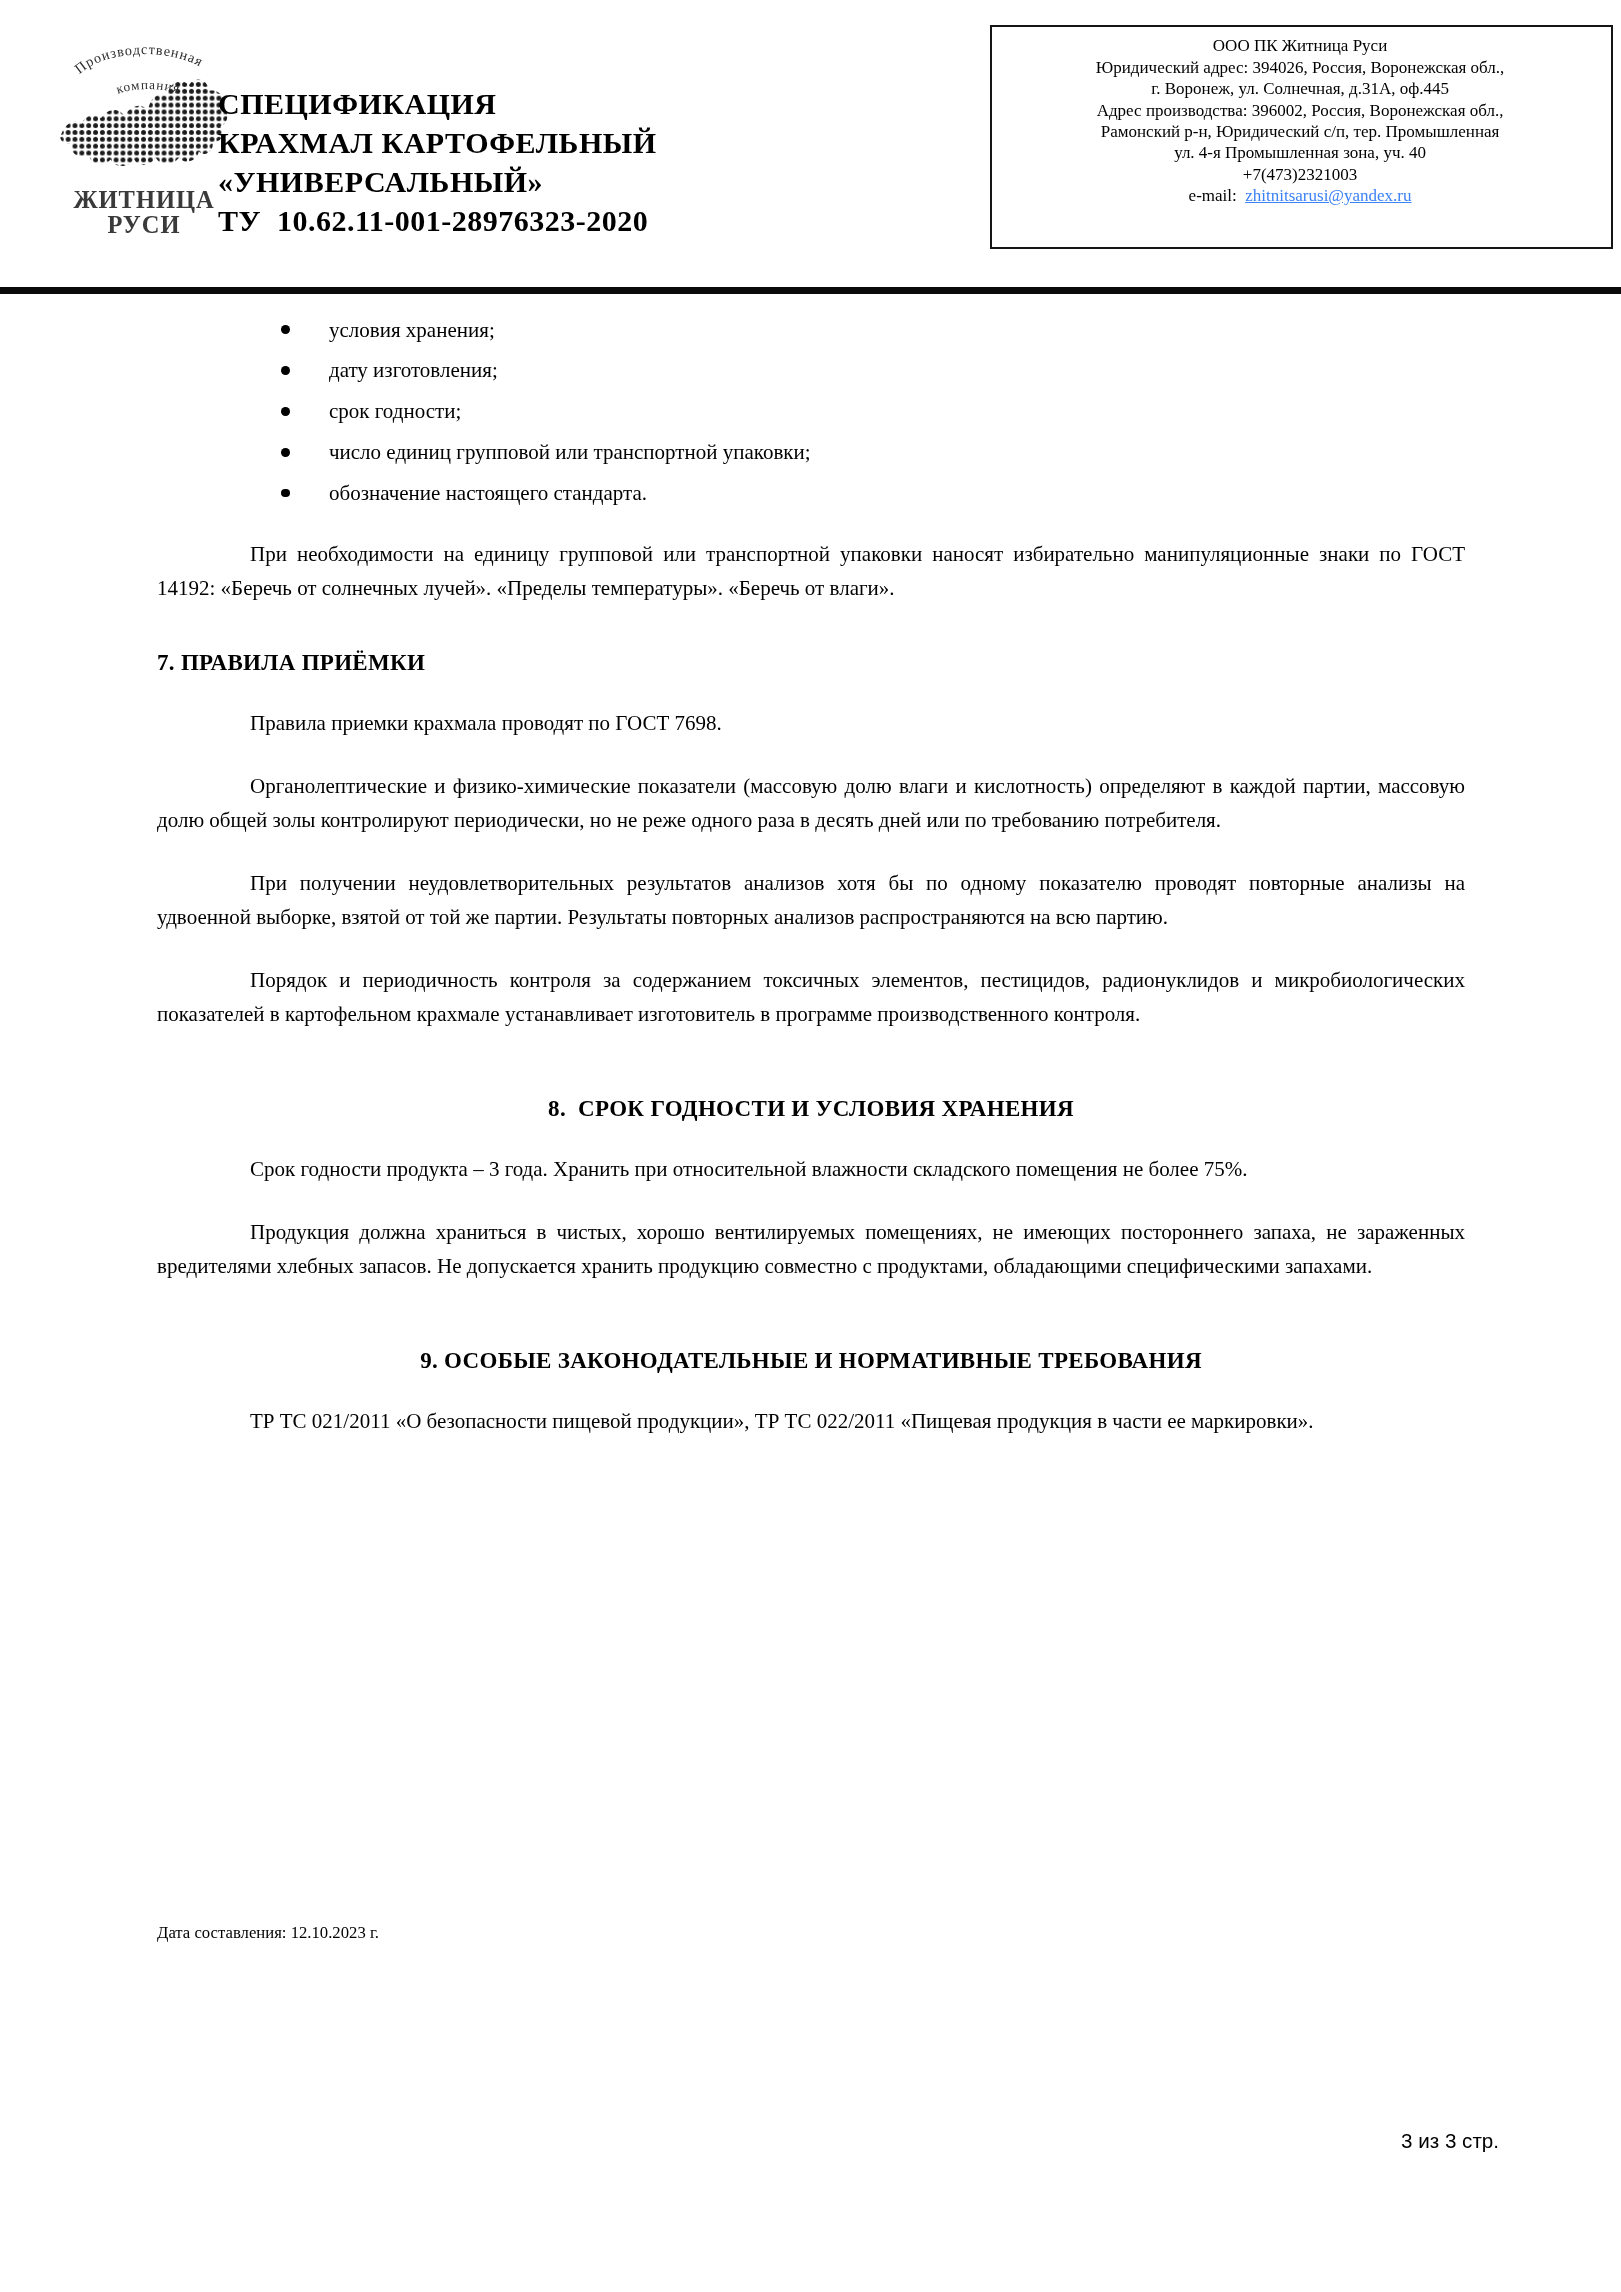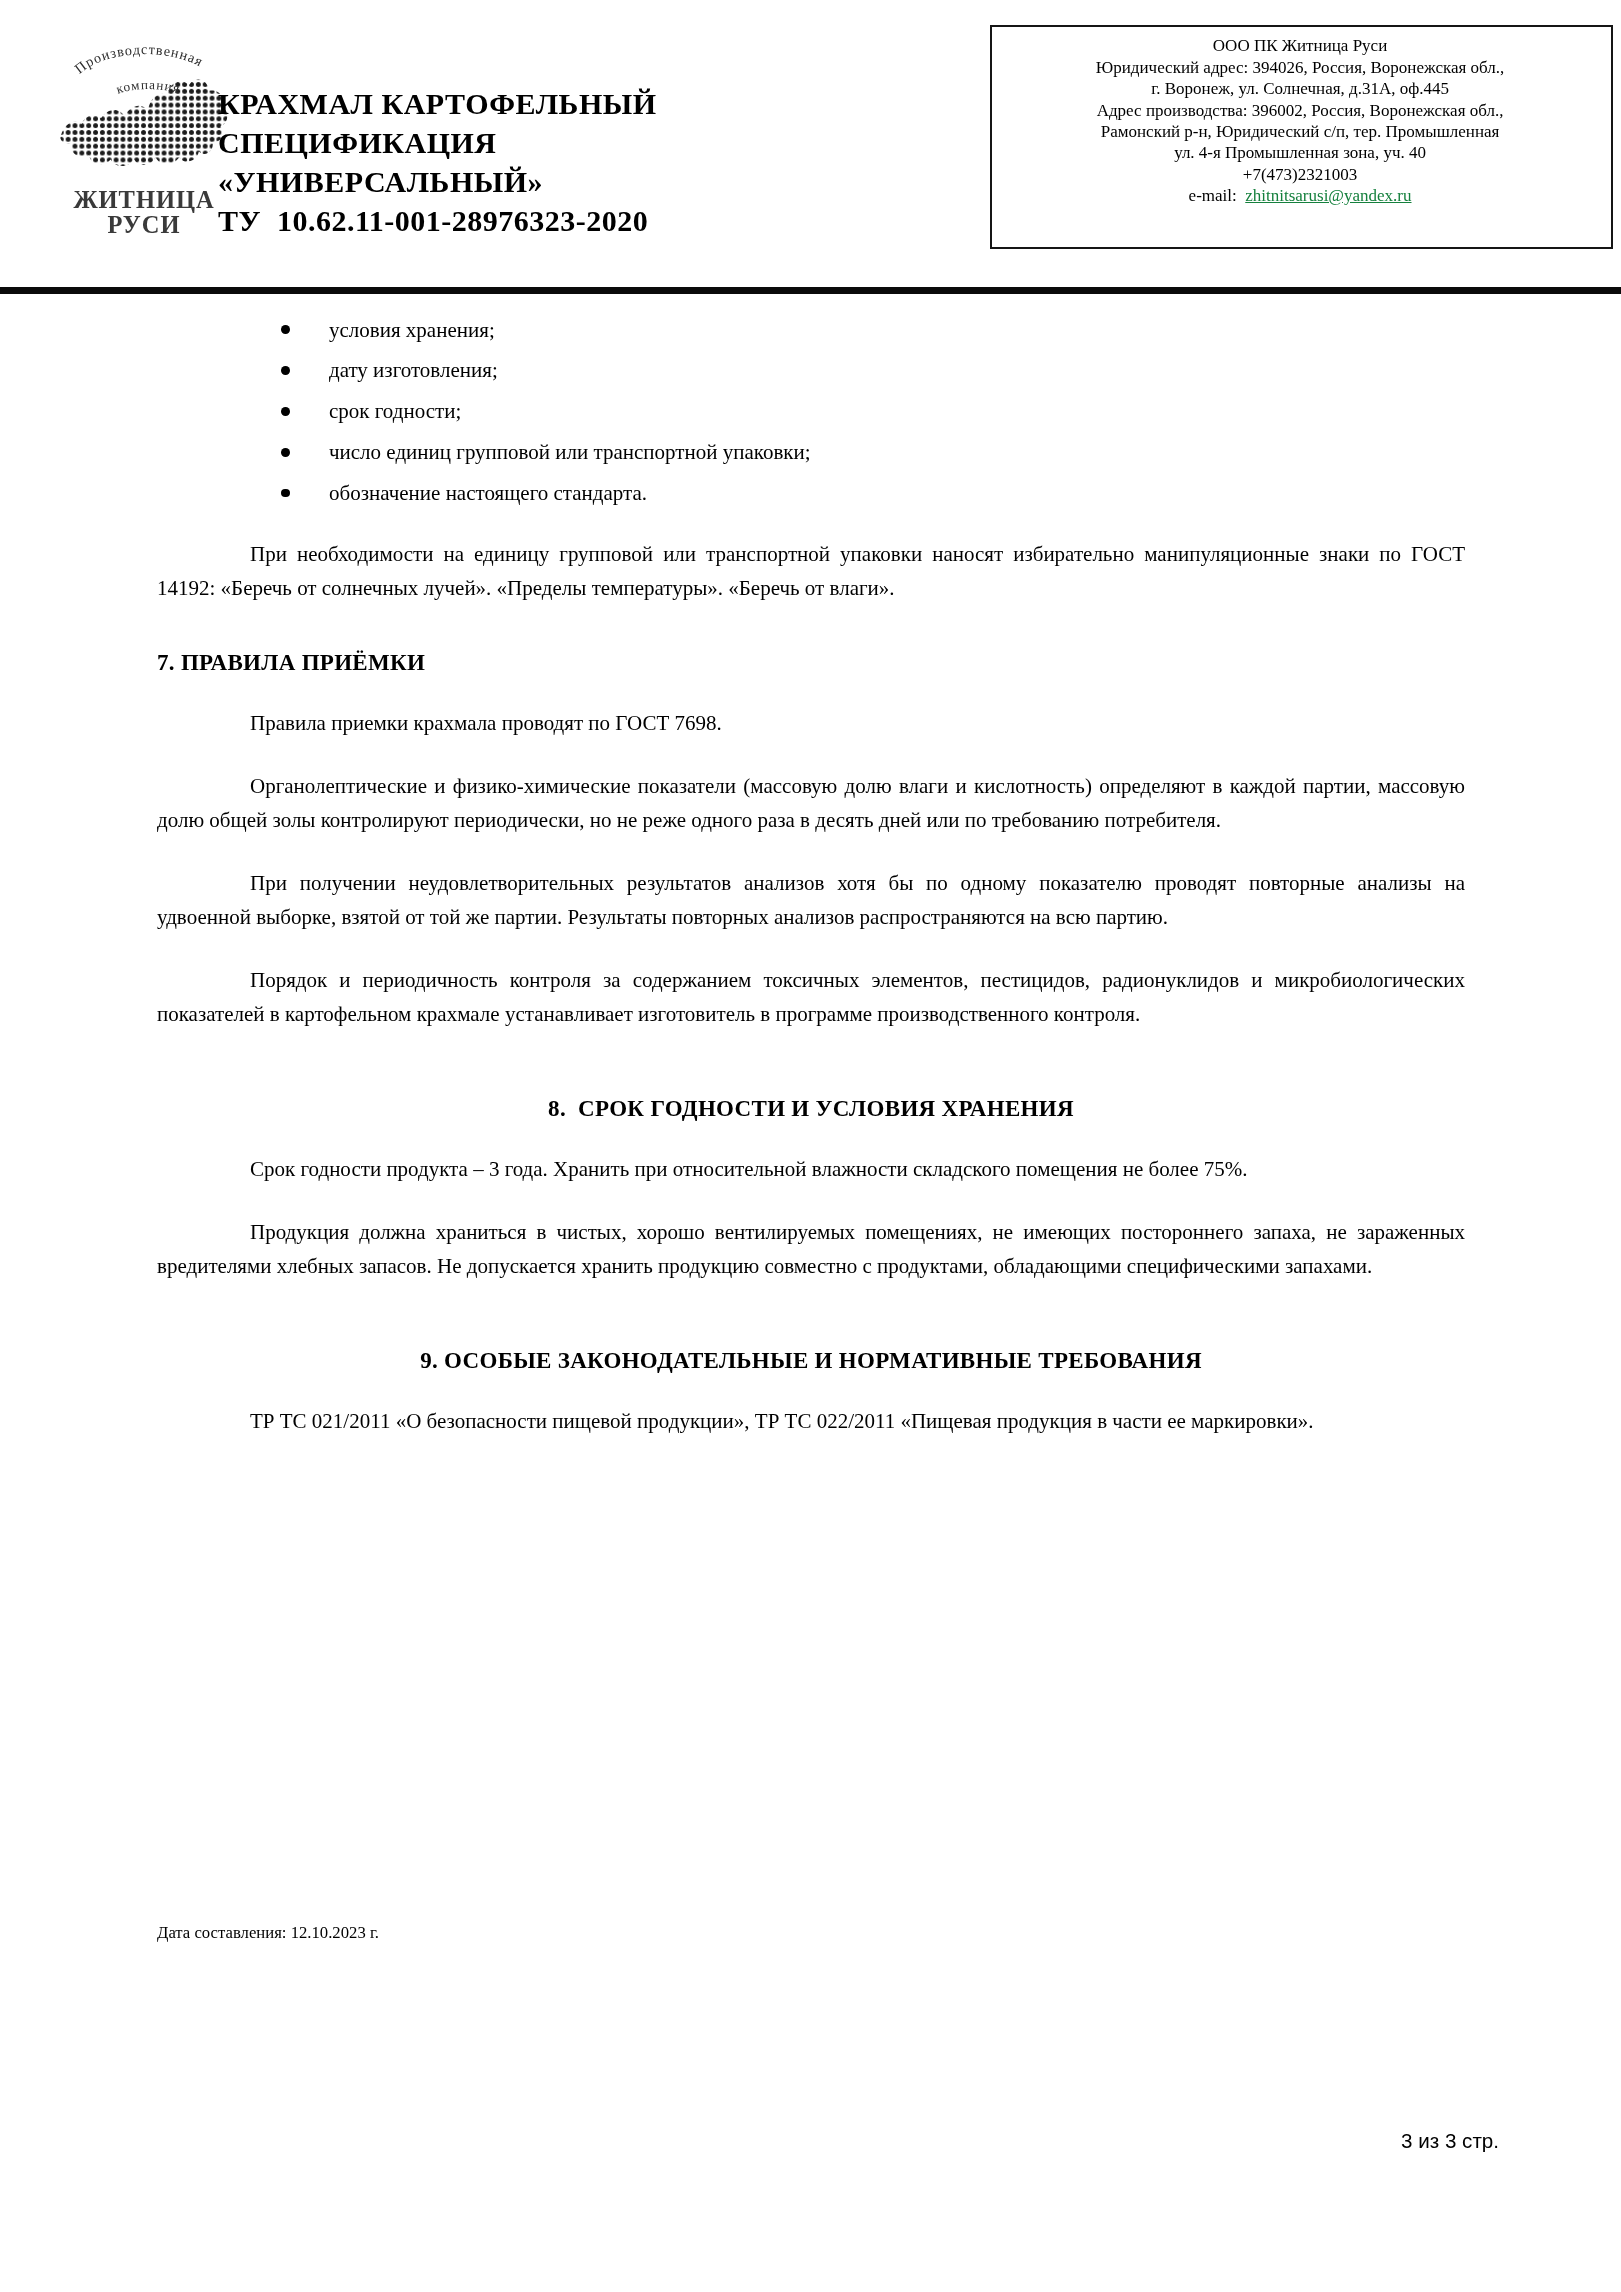--- a/index.html
+++ b/index.html
@@ -22,21 +22,21 @@
   }
   .company-box {
     position:absolute; left:990px; top:24.5px; width:623px; height:224px;
     border:2px solid #151515; box-sizing:border-box;
     padding:8.8px 12.7px 0 9.8px;
     text-align:center;
     font-size:17px; line-height:21.4px;
   }
   .company-box .email-row a,
   .company-box .email-row .email {
-    text-decoration:underline; color:#15803d; cursor:pointer;
+    text-decoration:underline; color:#3b82f6; cursor:pointer;
   }
   .top-rule {
     position:absolute; left:0; top:287px; width:1621px; height:6.9px;
     background:#0a0a0a;
   }
 
   
   .doc-body {
     position:absolute; left:157px; top:294px; width:1308px;
     font-size:21px;
@@ -97,22 +97,22 @@
       </text>
       <text font-family="Liberation Serif, DejaVu Serif, serif" font-size="13.5" fill="#2e2e2e" letter-spacing="1">
         <textPath href="#arc2" startOffset="14%">компания</textPath>
       </text>
       <text x="95" y="186" text-anchor="middle" font-family="Liberation Serif, DejaVu Serif, serif" font-weight="bold" font-size="25" fill="#3a3a3a" letter-spacing="1">ЖИТНИЦА</text>
       <text x="95" y="211" text-anchor="middle" font-family="Liberation Serif, DejaVu Serif, serif" font-weight="bold" font-size="25" fill="#3a3a3a" letter-spacing="1">РУСИ</text>
     </svg>
   </div>
 
   <div class="title-block">
+    <div>СПЕЦИФИКАЦИЯ</div>
     <div>КРАХМАЛ КАРТОФЕЛЬНЫЙ</div>
-    <div>СПЕЦИФИКАЦИЯ</div>
     <div>«УНИВЕРСАЛЬНЫЙ»</div>
     <div>ТУ&nbsp; 10.62.11-001-28976323-2020</div>
   </div>
 
   <div class="company-box">
     <div>ООО ПК Житница Руси</div>
     <div>Юридический адрес: 394026, Россия, Воронежская обл.,</div>
     <div>г. Воронеж, ул. Солнечная, д.31А, оф.445</div>
     <div>Адрес производства: 396002, Россия, Воронежская обл.,</div>
     <div>Рамонский р-н, Юридический с/п, тер. Промышленная</div>

